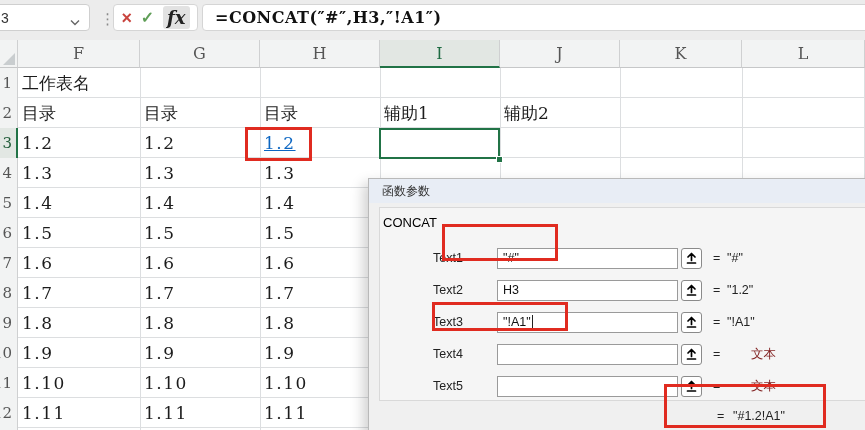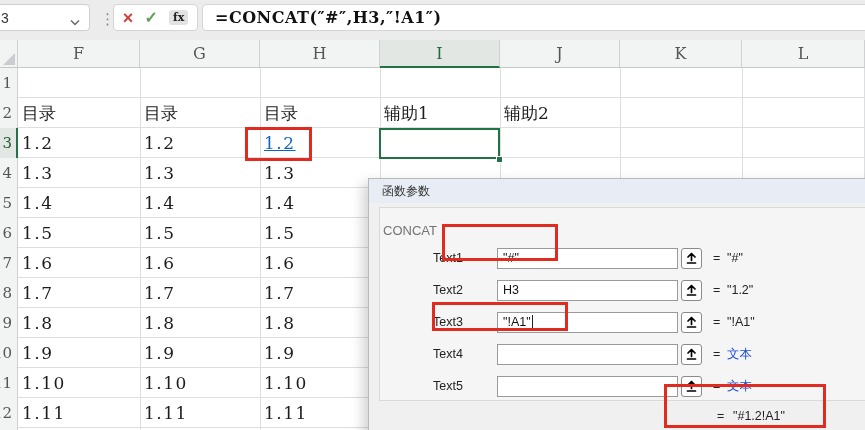--- a/index.html
+++ b/index.html
@@ -11,21 +11,21 @@
   .namebox{position:absolute;left:-14px;top:4px;width:104px;height:27px;background:#fff;
     border:1px solid #cfcfcf;border-radius:4px;display:flex;align-items:center;
     padding-left:10px;box-sizing:border-box;font-size:14px;color:#333;}
   .namebox .chev{position:absolute;right:8px;top:9px;}
   .dots{position:absolute;left:100px;top:0;height:40px;line-height:38px;color:#8a8a8a;font-size:15px;}
   .btngroup{position:absolute;left:113px;top:4px;width:85px;height:27px;background:#fff;
     border:1px solid #d5d5d5;border-radius:4px;display:flex;align-items:center;
     justify-content:space-around;box-sizing:border-box;padding:0 3px;}
   .xicon{color:#c9443e;font-size:18px;font-weight:700;line-height:1;}
   .vicon{color:#5f9e57;font-size:16px;font-weight:700;line-height:1;}
-  .fxicon{font-family:"DejaVu Serif",serif;font-weight:700;font-size:11px;
+  .fxicon{font-family:"DejaVu Serif",serif;font-style:italic;font-weight:700;font-size:18px;
     color:#222;background:#e2e2e2;border-radius:3px;padding:1px 4px;line-height:1.2;}
   .fbar{position:absolute;left:202px;top:4px;width:668px;height:27px;background:#fff;
     border:1px solid #d5d5d5;border-radius:4px;box-sizing:border-box;display:flex;align-items:center;}
   .ftext{margin-left:12px;font-family:"DejaVu Serif",serif;font-weight:600;font-size:16px;
     letter-spacing:.5px;color:#111;white-space:nowrap;}
 
   
   .colhdr-row{position:absolute;left:0;top:40px;width:865px;height:28px;z-index:3;}
   .corner{position:absolute;left:0;top:0;width:18px;height:28px;background:#f2f3f3;
     border-right:1px solid #cfd0d1;border-bottom:1px solid #c6c7c8;box-sizing:border-box;}
@@ -67,33 +67,33 @@
     border:1px solid #fff;box-sizing:border-box;z-index:6;}
 
   
   .dialog{position:absolute;left:368px;top:178px;width:510px;height:260px;background:#f0f0f0;
     border:1px solid #b9b9b9;box-sizing:border-box;z-index:20;
     box-shadow:-5px 5px 12px rgba(0,0,0,.18);}
   .dlg-title{position:absolute;left:0;top:0;width:100%;height:24px;background:#e8edf5;
     font-size:12px;color:#333;line-height:24px;padding-left:13px;box-sizing:border-box;}
   .dlg-panel{position:absolute;left:10px;top:28px;width:505px;height:194px;background:#f5f5f5;
     border:1px solid #d9d9d9;box-sizing:border-box;}
-  .dlg-fn{position:absolute;left:14px;top:44px;font-size:13px;color:#737373;}
+  .dlg-fn{position:absolute;left:14px;top:36px;font-size:13px;color:#000000;}
   .frow{position:absolute;height:21px;}
   .fr0{top:69px;} .fr1{top:101px;} .fr2{top:133px;} .fr3{top:165px;} .fr4{top:197px;}
   .flabel{position:absolute;left:64px;width:58px;font-size:12.5px;color:#222;line-height:21px;}
   .finput{position:absolute;left:128px;width:181px;height:21px;background:#fff;
     border:1px solid #9a9a9a;box-sizing:border-box;font-size:12.5px;color:#111;
     line-height:19px;padding-left:5px;white-space:nowrap;overflow:hidden;}
   .caret{display:inline-block;width:1px;height:13px;background:#222;vertical-align:-2px;margin-left:1px;}
   .fpick{position:absolute;left:312px;width:21px;height:21px;background:#fff;border:1px solid #8a8a8a;
     border-radius:3px;box-sizing:border-box;display:flex;align-items:center;justify-content:center;}
   .feq{position:absolute;left:344px;font-size:12.5px;color:#222;line-height:21px;}
   .fres{position:absolute;left:358px;font-size:12.5px;color:#222;line-height:21px;white-space:nowrap;}
-  .fres.gray{color:#1d4ed8;}
+  .fres.gray{color:#7f1d1d;margin-left:24px;}
   .finalrow{position:absolute;left:0;top:224px;width:100%;height:26px;line-height:26px;}
   .finalrow .feq{left:348px;line-height:26px;}
   .finalrow .fres{left:364px;line-height:26px;}
 
   
   .redbox{position:absolute;border:3px solid #e02b20;box-sizing:border-box;z-index:50;}
   .rb1{left:245px;top:127px;width:67px;height:34px;}
   .rb2{left:442px;top:224px;width:116px;height:37px;}
   .rb3{left:432px;top:302px;width:136px;height:29px;}
   .rb4{left:664px;top:384px;width:162px;height:44px;}
@@ -146,20 +146,21 @@
   <div class="rownum" style="top:218px;">6</div>
   <div class="rownum" style="top:248px;">7</div>
   <div class="rownum" style="top:278px;">8</div>
   <div class="rownum" style="top:308px;">9</div>
   <div class="rownum" style="top:338px;">10</div>
   <div class="rownum" style="top:368px;">11</div>
   <div class="rownum" style="top:398px;">12</div>
 
   <div class="grid"></div>
 
+  <div class="cell cjk" style="left:22px;top:68px;">工作表名</div>
   <div class="cell cjk" style="left:22px;top:98px;">目录</div>
   <div class="cell cjk" style="left:144px;top:98px;">目录</div>
   <div class="cell cjk" style="left:264px;top:98px;">目录</div>
   <div class="cell cjk" style="left:384px;top:98px;">辅助1</div>
   <div class="cell cjk" style="left:504px;top:98px;">辅助2</div>
 
   <div class="cell" style="left:22px;top:128px;">1.2</div>
   <div class="cell" style="left:144px;top:128px;">1.2</div>
   <div class="cell hlink" style="left:264px;top:128px;">1.2</div>
 

